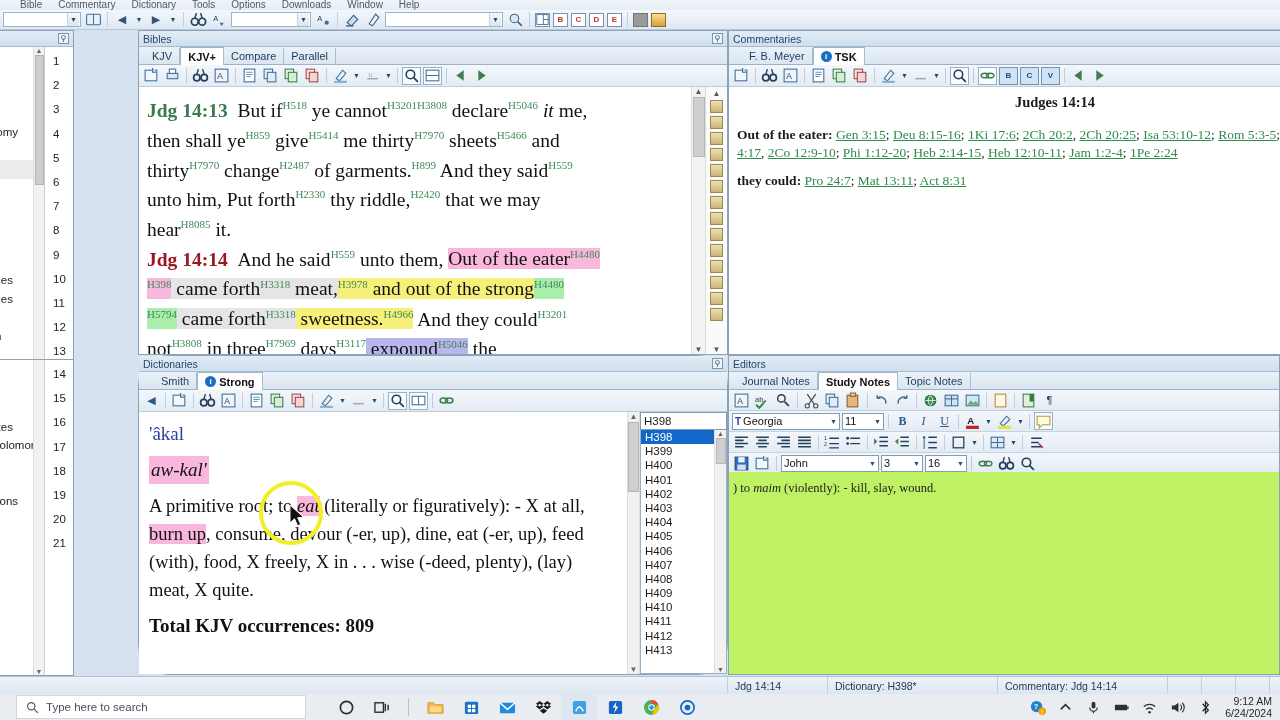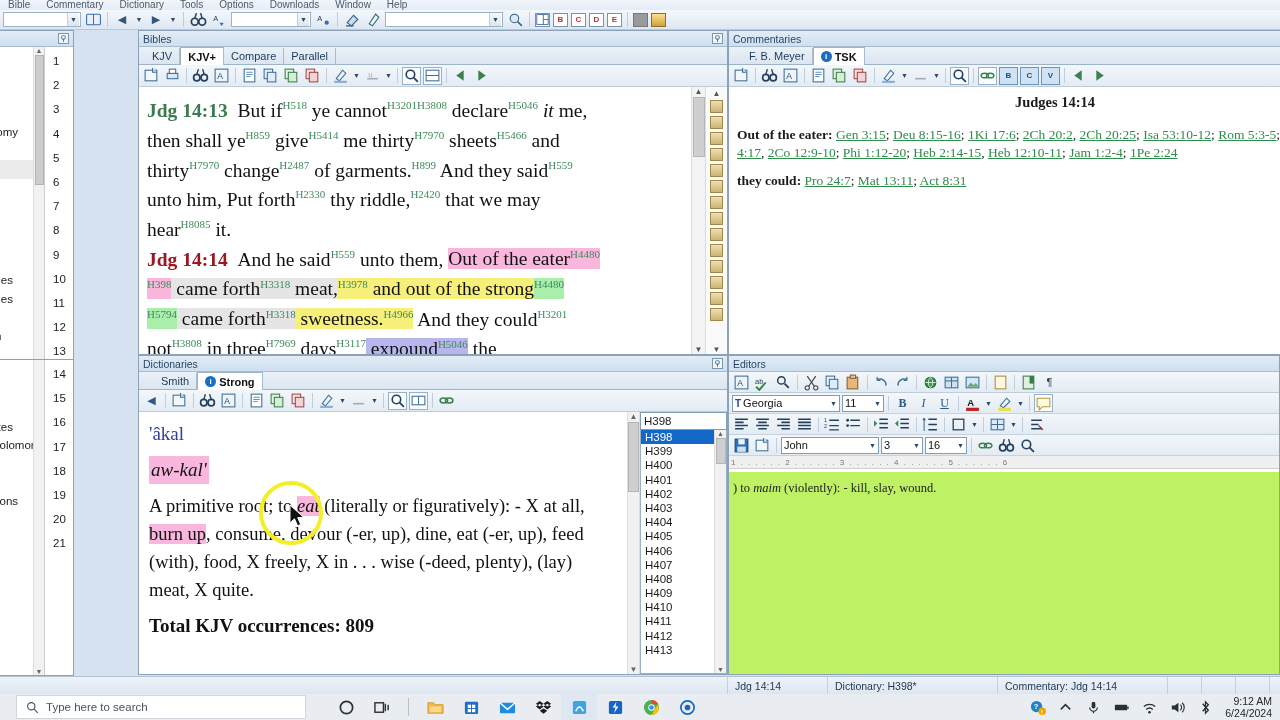--- a/index.html
+++ b/index.html
@@ -8,21 +8,21 @@
     font-family: "Liberation Sans", sans-serif;
     font-size: 11px; background: #d6e2ef; color: #1b1b1b;
   }
   #app { position: relative; width: 1280px; height: 720px; }
 
   
   .menubar {
     position: absolute; left: 0; top: 0; width: 1280px; height: 10px;
     background: linear-gradient(#f2f6fb,#e4ecf5);
     font-size: 10px; color: #4d5a68; overflow: hidden;
-    display: flex; align-items: flex-end; gap: 16px; padding-left: 8px;
+    display: flex; align-items: flex-end; gap: 16px; padding-left: 20px;
   }
   .menubar span { line-height: 10px; white-space: nowrap; }
 
   .maintoolbar {
     position: absolute; left: 0; top: 10px; width: 1280px; height: 20px;
     background: linear-gradient(#f4f8fc,#dde7f2);
     border-bottom: 1px solid #b9c7d6;
     display: flex; align-items: center; gap: 3px; padding: 0 3px;
   }
   .combo {
@@ -146,21 +146,21 @@
     display: flex; flex-direction: column; align-items: center; padding-top: 2px;
     font-size: 8px; color: #555;
   }
   .bookicon {
     width: 13px; height: 13px; margin: 1.5px 0;
     background: linear-gradient(#efe0b2,#cdb377);
     border: 1px solid #a3884c; font-size: 7px;
   }
 
   
-  #dicts { left: 138px; top: 355px; width: 590px; height: 320px; }
+  #dicts { left: 138px; top: 355px; width: 590px; height: 320px; border-radius: 31px; }
   .dict-body {
     position: absolute; left: 0; right: 0; top: 56px; bottom: 0;
     display: flex; background: #fff; overflow: hidden;
   }
   .dict-main {
     flex: 1; padding: 8px 10px; overflow: hidden;
     font-family: "Liberation Serif", serif; font-size: 18.5px;
     line-height: 28px; color: #111;
   }
   .dict-title { color: #2f3fa0; font-size: 19px; }
@@ -892,20 +892,31 @@
         <span class="xref">Mat 13:11</span>;
         <span class="xref">Act 8:31</span>
       </div>
     </div>
   </div>
 
   <div class="panel" id="edits">
     <div class="panel-cap">
       <span>Editors</span>
     </div>
+    <div class="tabstrip">
+      <div class="tab">
+          <span>Journal Notes</span>
+        </div>
+      <div class="tab active">
+          <span>Study Notes</span>
+        </div>
+      <div class="tab">
+          <span>Topic Notes</span>
+        </div>
+    </div>
 
     <div class="ptoolbar" style="height:21px">
       <div class="pbtn">
         <svg class="glyph" viewBox="0 0 16 16">
             <rect x="2" y="2" width="12" height="12" fill="#eef4fa" stroke="#3f6f99"></rect>
             <text x="4" y="11" font-size="8" fill="#24405c">A</text>
           </svg>
         </div>
       <div class="pbtn">
         <svg class="glyph" viewBox="0 0 16 16">

